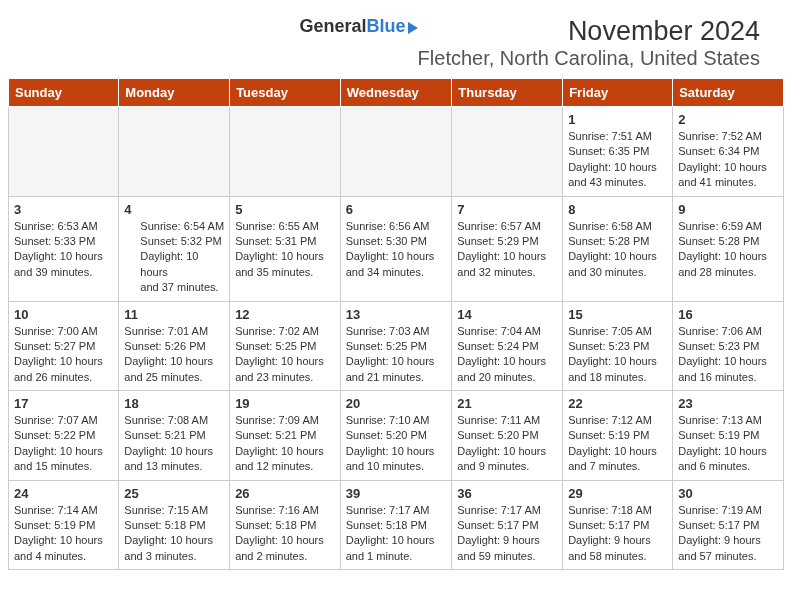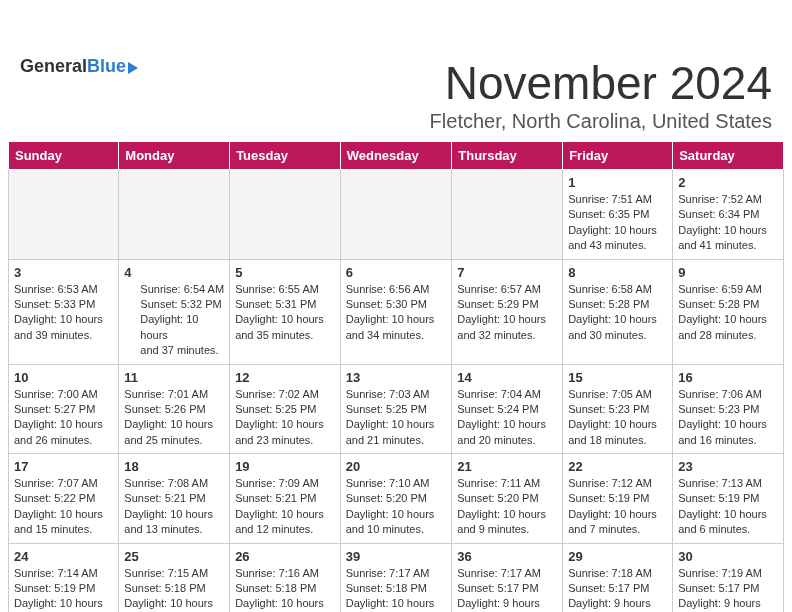--- a/index.html
+++ b/index.html
@@ -6,23 +6,22 @@
     body {
       font-family: Arial, sans-serif;
       background: #fff;
       width: 792px;
       min-height: 612px;
       padding: 0;
     }
     .header {
       display: flex;
       align-items: flex-start;
-      justify-content: space-between;
-      padding: 16px 20px 8px 20px;
-      margin-top: 40px;
+      justify-content: flex-end;
+      padding: 16px 32px 8px 20px;
     }
     .logo {
       display: flex;
       flex-direction: column;
       align-items: flex-start;
     }
     .logo-text {
       display: flex;
       align-items: center;
     }
@@ -42,36 +41,36 @@
       border-left: 10px solid #2e7dd1;
       border-top: 6px solid transparent;
       border-bottom: 6px solid transparent;
       margin-left: 2px;
       margin-top: 2px;
     }
     .title-block {
       text-align: right;
     }
     .month-title {
-      font-size: 46px;
+      font-size: 27px;
       font-weight: normal;
       color: #333;
     }
     .location-title {
       font-size: 20px;
       color: #555;
     }
     .calendar {
       width: 100%;
       border-collapse: collapse;
       margin: 0;
       padding: 0 8px 8px 8px;
     }
     .calendar th {
-      background-color: #be185d;
+      background-color: #c2410c;
       color: #fff;
       text-align: left;
       padding: 6px 6px;
       font-size: 13px;
       font-weight: bold;
       border: 1px solid #fff;
     }
     .calendar td {
       vertical-align: top;
       padding: 5px 5px;

